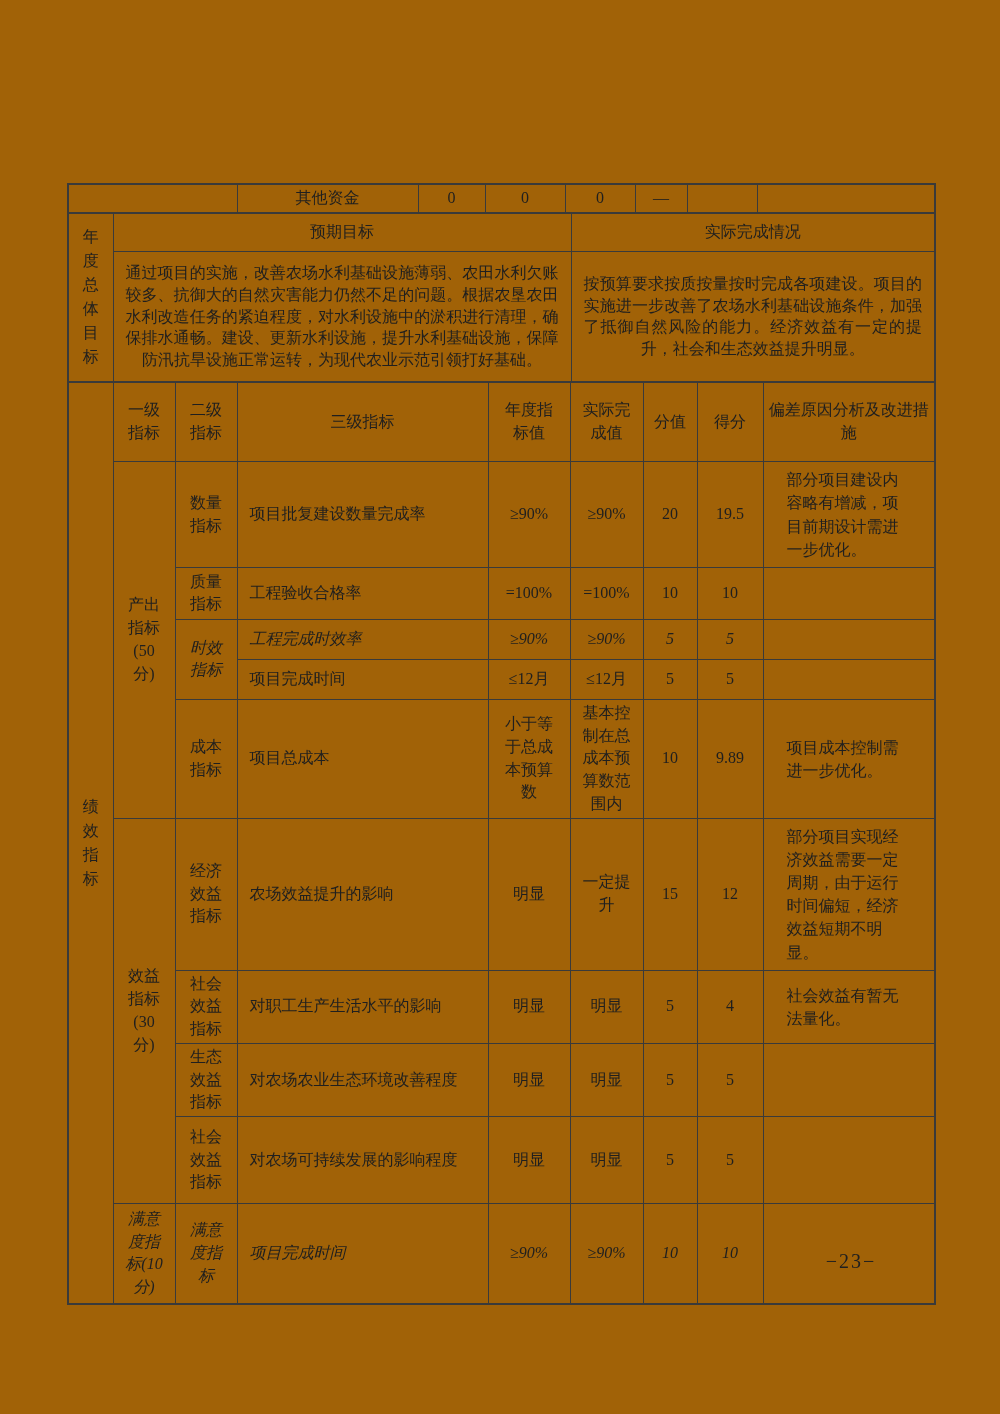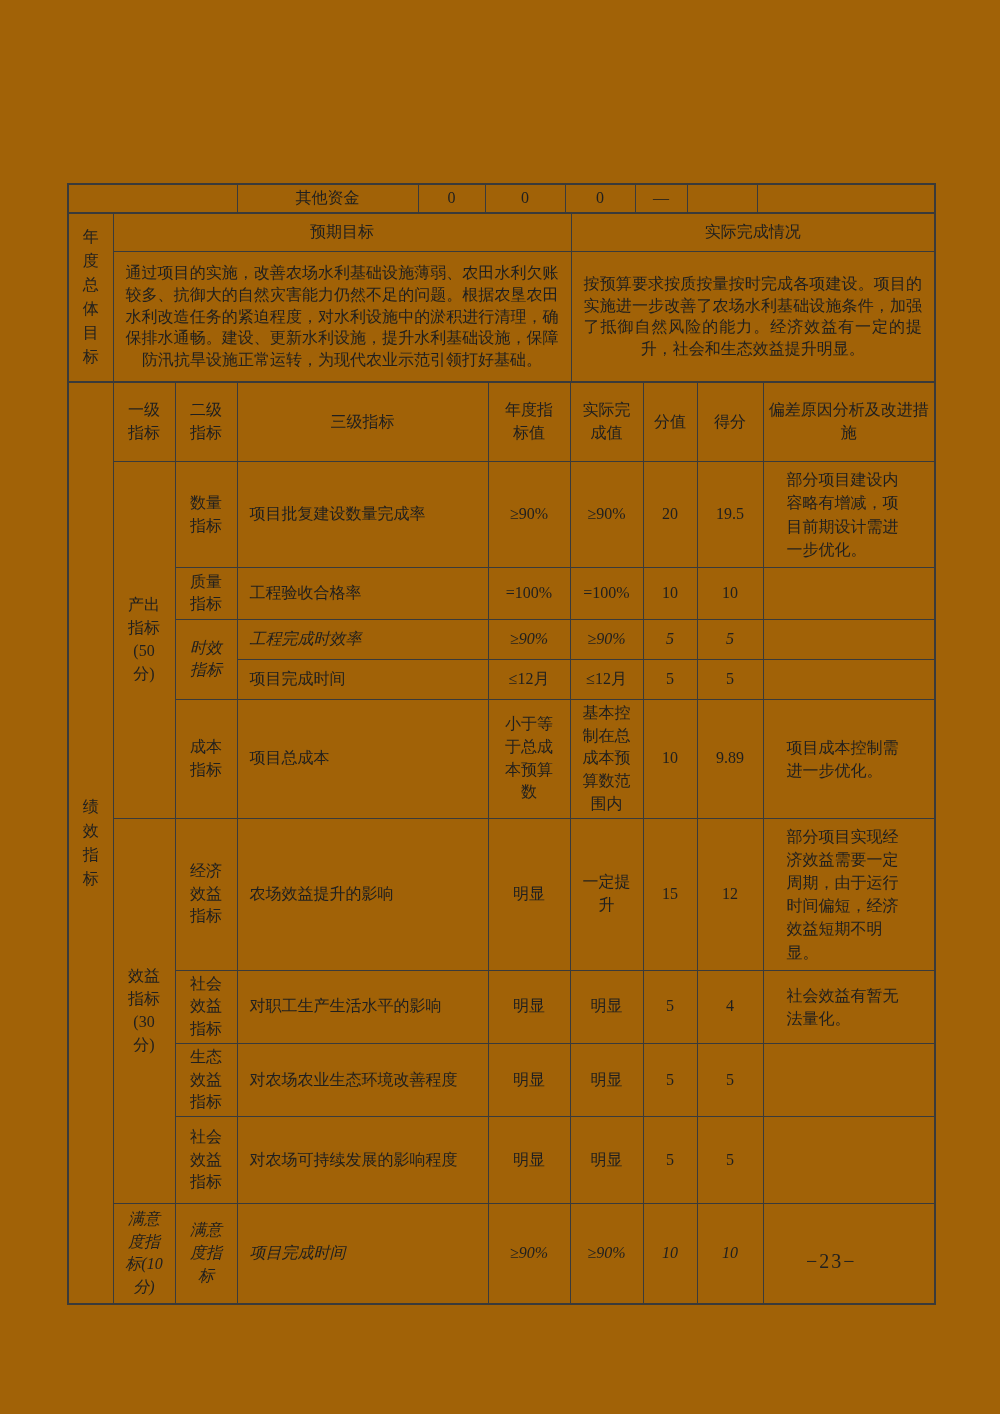--- a/index.html
+++ b/index.html
@@ -16,21 +16,21 @@
   .tal{text-align:left;padding:4px 12px;}
   .dev{text-align:left;padding:6px 23px;line-height:1.45;}
   .para{
     text-align:justify;text-align-last:center;padding:6px 12px;
     font-size:16px;line-height:21.6px;vertical-align:middle;
   }
   .vstack{display:inline-block;width:1.05em;line-height:1.5;word-break:break-all;font-family:Liberation Serif, serif;}
   .w2{display:inline-block;max-width:2.5em;word-break:break-word;}
   .w3{display:inline-block;max-width:3.4em;word-break:break-word;}
   .pageno{
-    position:absolute;left:806px;top:1250px;width:90px;text-align:left;
+    position:absolute;left:806px;top:1250px;width:90px;text-align:center;
     font-size:20px;letter-spacing:2px;font-family:"Liberation Serif","DejaVu Serif",serif;
   }
   
   .hr-fund{height:28px;}
   .hr-ahead{height:39px;}
   .hr-abody{height:130px;}
   .hr-head{height:80px;}
   .hr-r0{height:89px;} .hr-r1{height:52px;margin-top:13px;} .hr-r2{height:40px;font-style:italic;} .hr-r3{height:40px;}
   .hr-r4{height:107px;} .hr-r5{height:107px;} .hr-r6{height:70px;border-radius:17px;} .hr-r7{height:68px;}
   .hr-r8{height:87px;} .hr-r9{height:100px;font-style:italic;}

